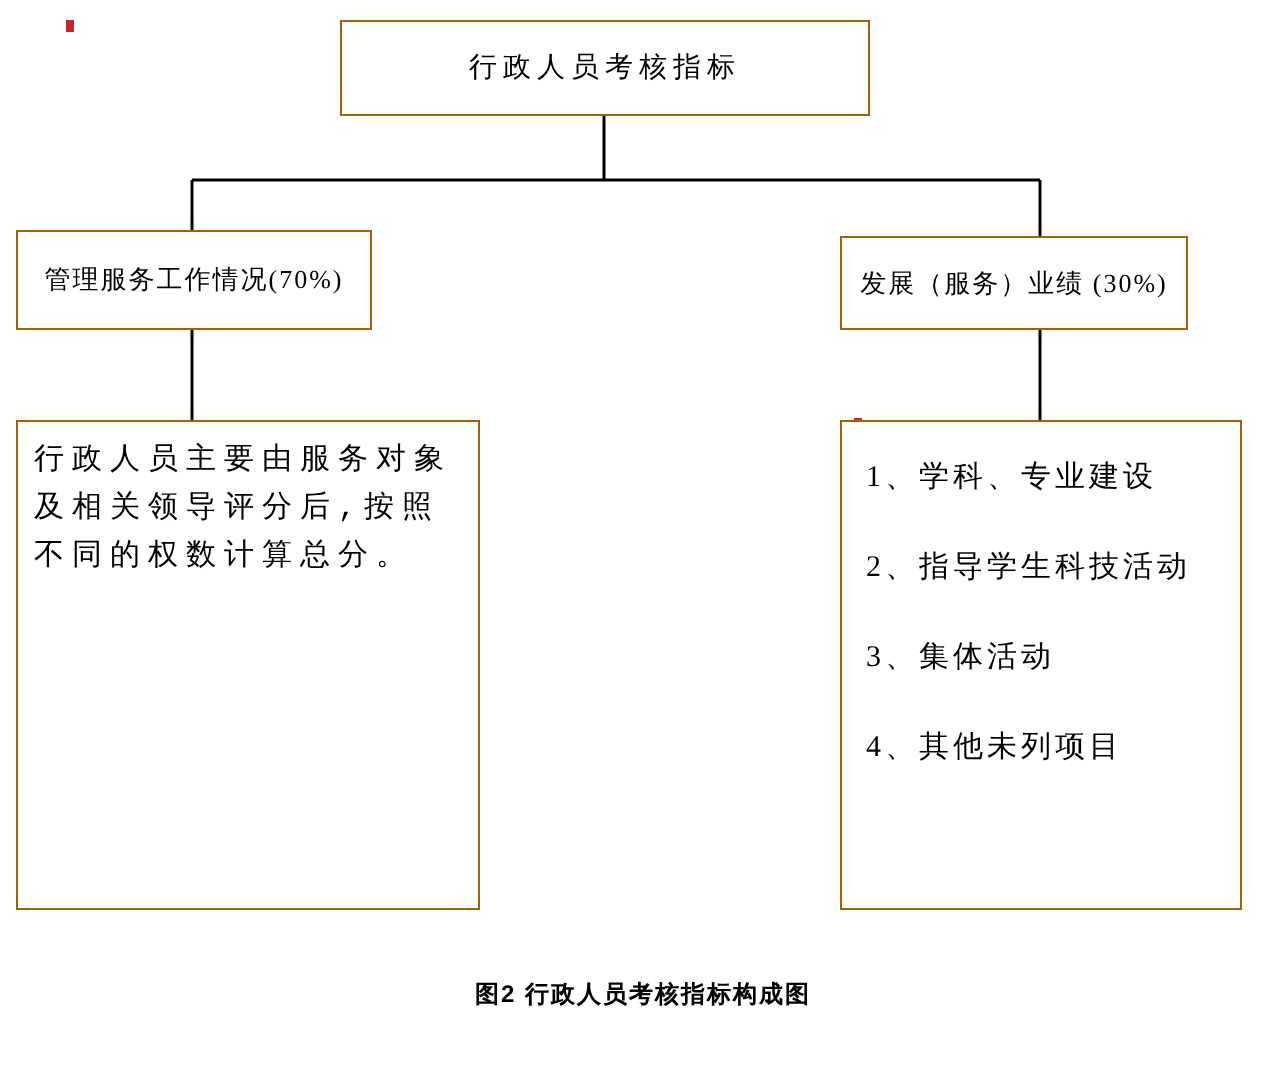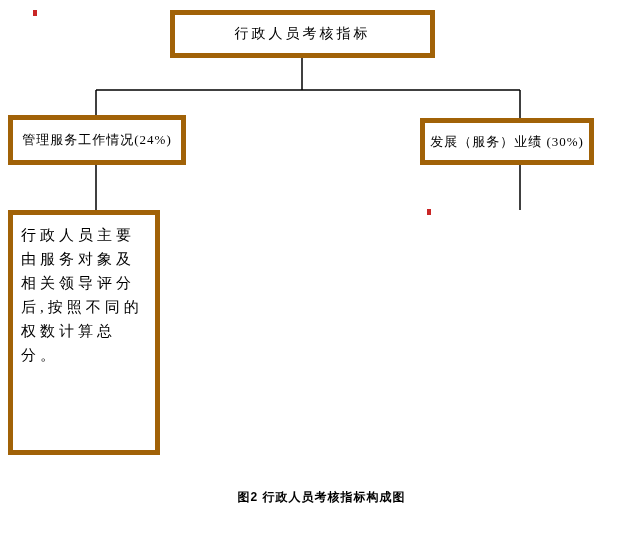--- a/index.html
+++ b/index.html
@@ -11,21 +11,21 @@
     position: relative;
     width: 643px;
     height: 536px;
     background: #ffffff;
     font-family: "Liberation Serif", "DejaVu Serif", serif;
     color: #000000;
     overflow: hidden;
   }
   .box {
     position: absolute;
-    border: 5px solid #a16207;
+    border: 1px solid #a16207;
     background: #ffffff;
     box-sizing: border-box;
   }
   .center-label {
     display: flex;
     align-items: center;
     justify-content: center;
     text-align: center;
   }
   .root-box {
@@ -34,25 +34,26 @@
   }
   .left-branch-box {
     left: 8px; top: 115px; width: 178px; height: 50px;
     font-size: 13px; letter-spacing: 1px;
   }
   .right-branch-box {
     left: 420px; top: 118px; width: 174px; height: 47px;
     font-size: 13px; letter-spacing: 1px;
   }
   .left-detail-box {
-    left: 8px; top: 210px; width: 152px; height: 245px;
+    left: 8px; top: 210px; width: 232px; height: 245px;
     padding: 8px 8px 0 8px;
     font-size: 15px;
     letter-spacing: 4px;
     line-height: 24px;
+    font-family: Liberation Mono, monospace;
   }
   .right-detail-box {
     left: 420px; top: 210px; width: 201px; height: 245px;
     padding: 18px 6px 0 12px;
     font-size: 15px;
     letter-spacing: 2px;
   }
   .right-detail-box .item {
     margin-bottom: 26px;
     white-space: nowrap;
@@ -97,27 +98,33 @@
   <span class="anchor-mark" style="left:10px; top:124px;"></span>
   <span class="anchor-mark" style="left:426px; top:137px;"></span>
   <span class="anchor-mark" style="left:10px; top:212px;"></span>
   <span class="anchor-mark" style="left:427px; top:209px;"></span>
 
   <div class="box root-box center-label">
     <span>行政人员考核指标</span>
   </div>
 
   <div class="box left-branch-box center-label">
-    <span>管理服务工作情况(24%)</span>
+    <span>管理服务工作情况(70%)</span>
   </div>
 
   <div class="box right-branch-box center-label">
     <span>发展（服务）业绩 (30%)</span>
   </div>
 
   <div class="box left-detail-box">
     <span>行政人员主要由服务对象及相关领导评分后,按照不同的权数计算总分。</span>
   </div>
 
+  <div class="box right-detail-box">
+    <div class="item">1、学科、专业建设</div>
+    <div class="item">2、指导学生科技活动</div>
+    <div class="item">3、集体活动</div>
+    <div class="item">4、其他未列项目</div>
+  </div>
 
   <div class="caption">图2  行政人员考核指标构成图</div>
 
 </div>
 
 </body></html>

